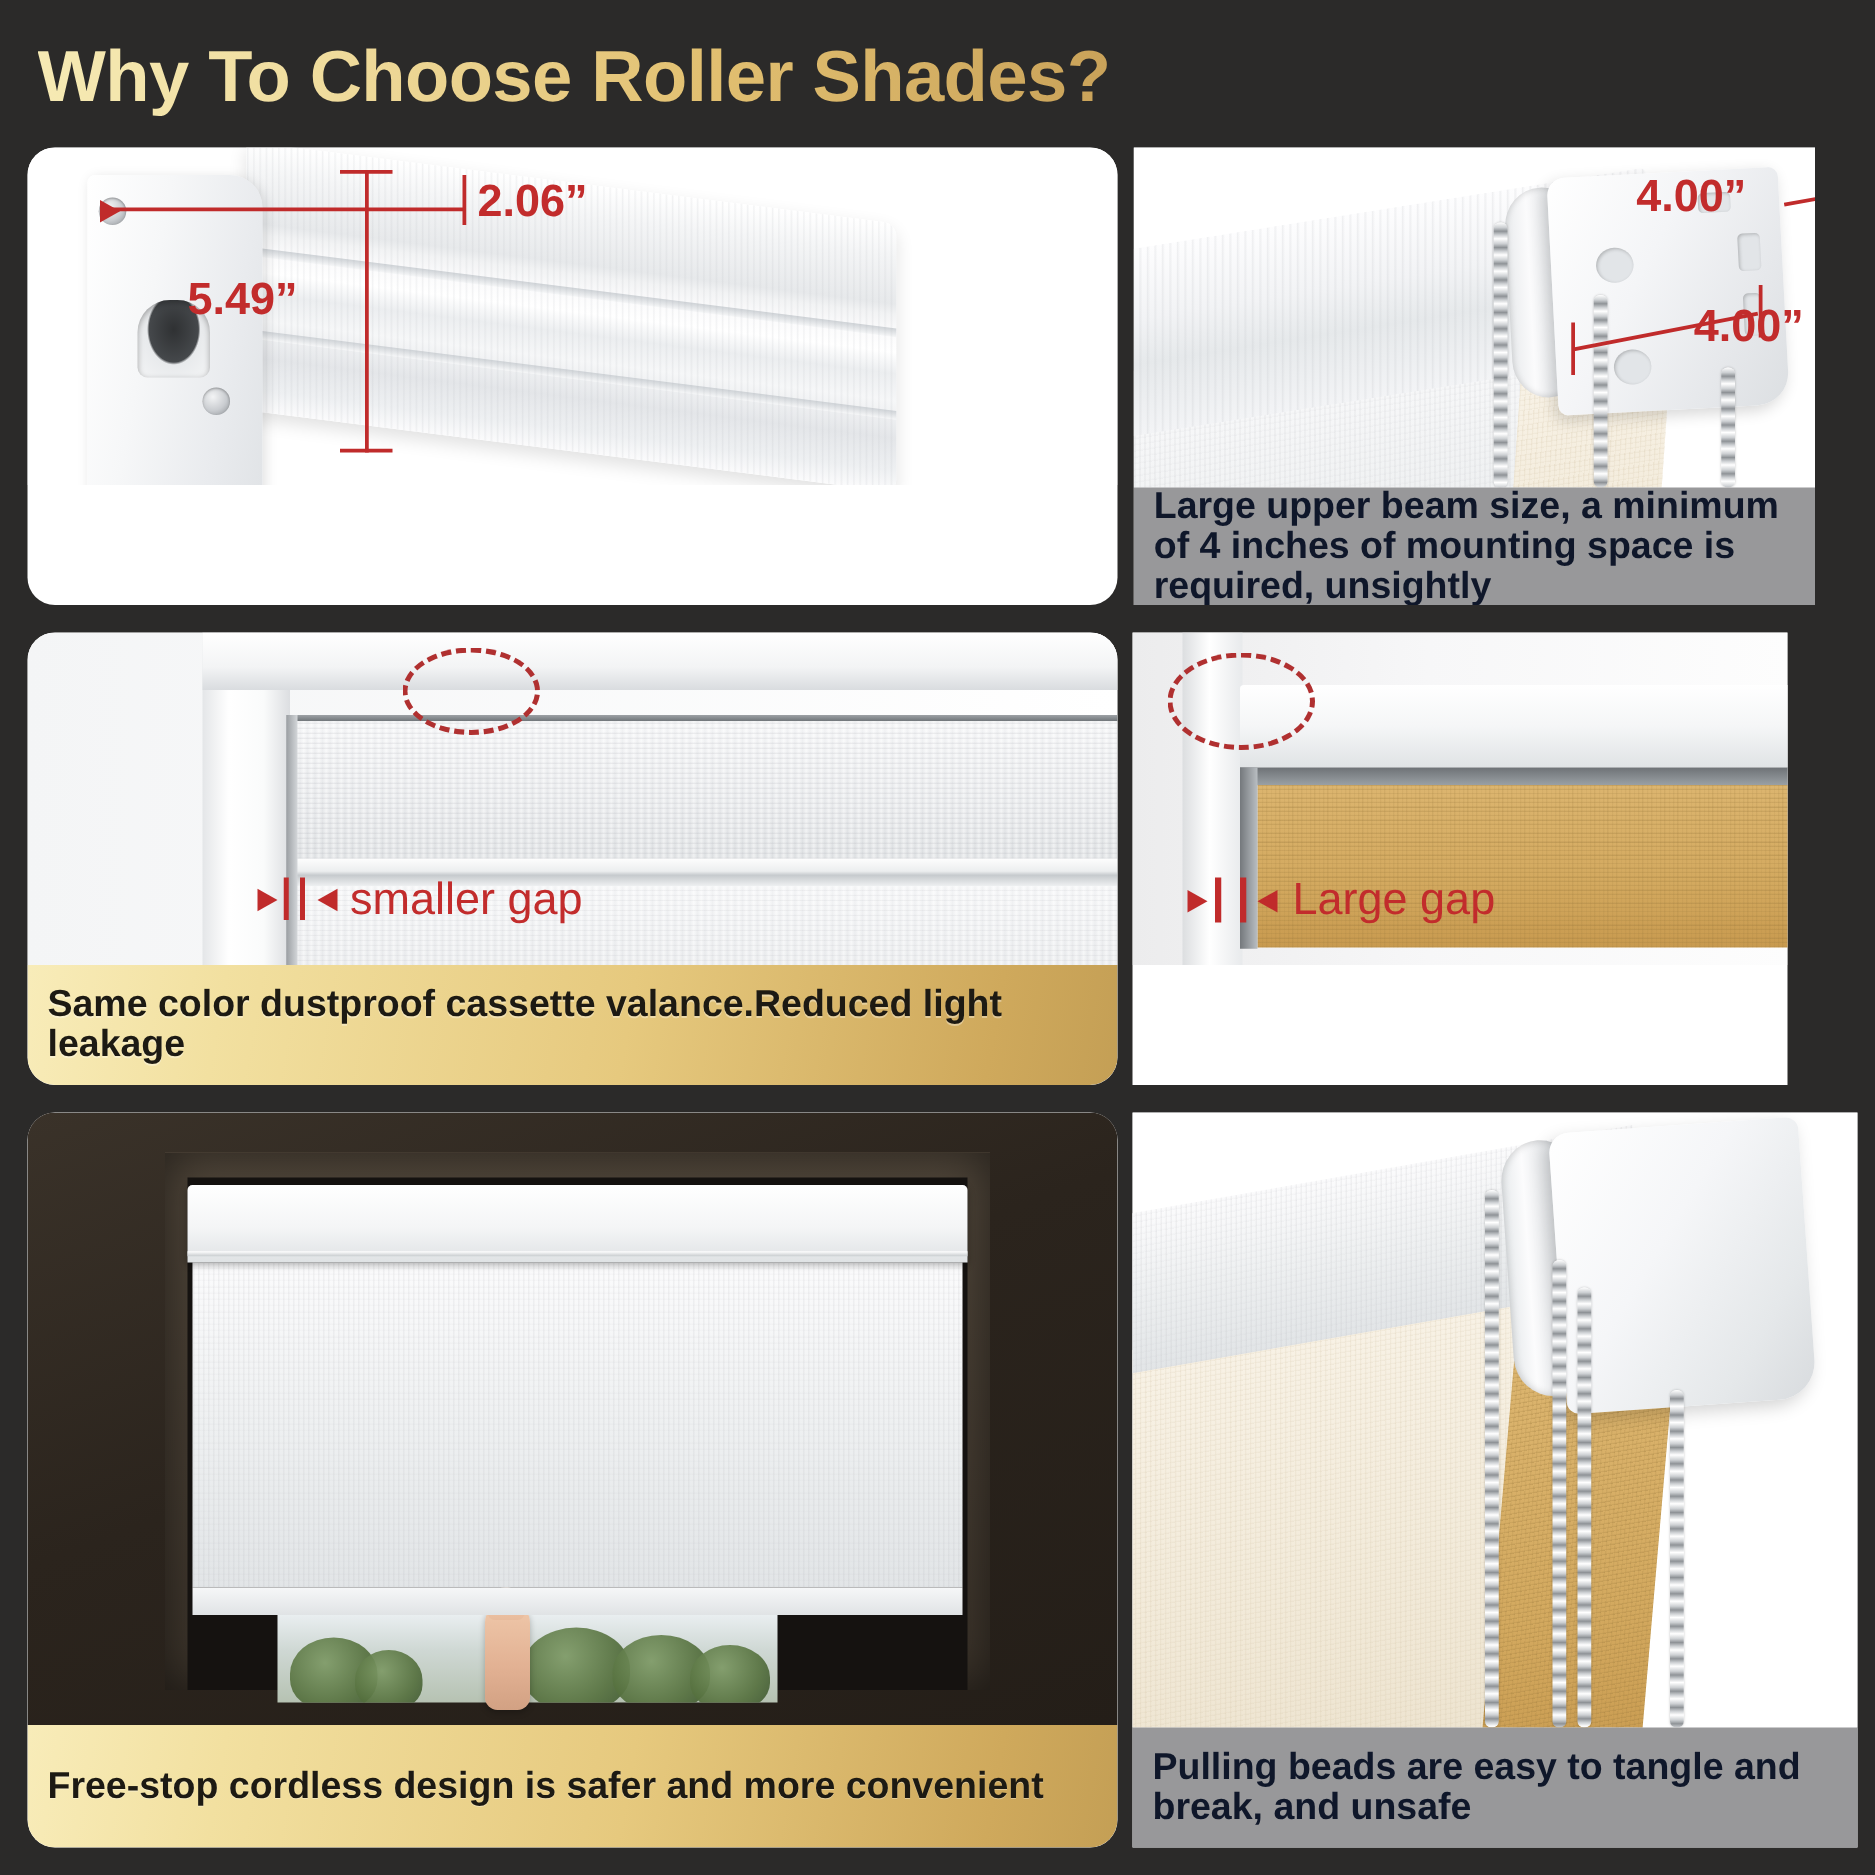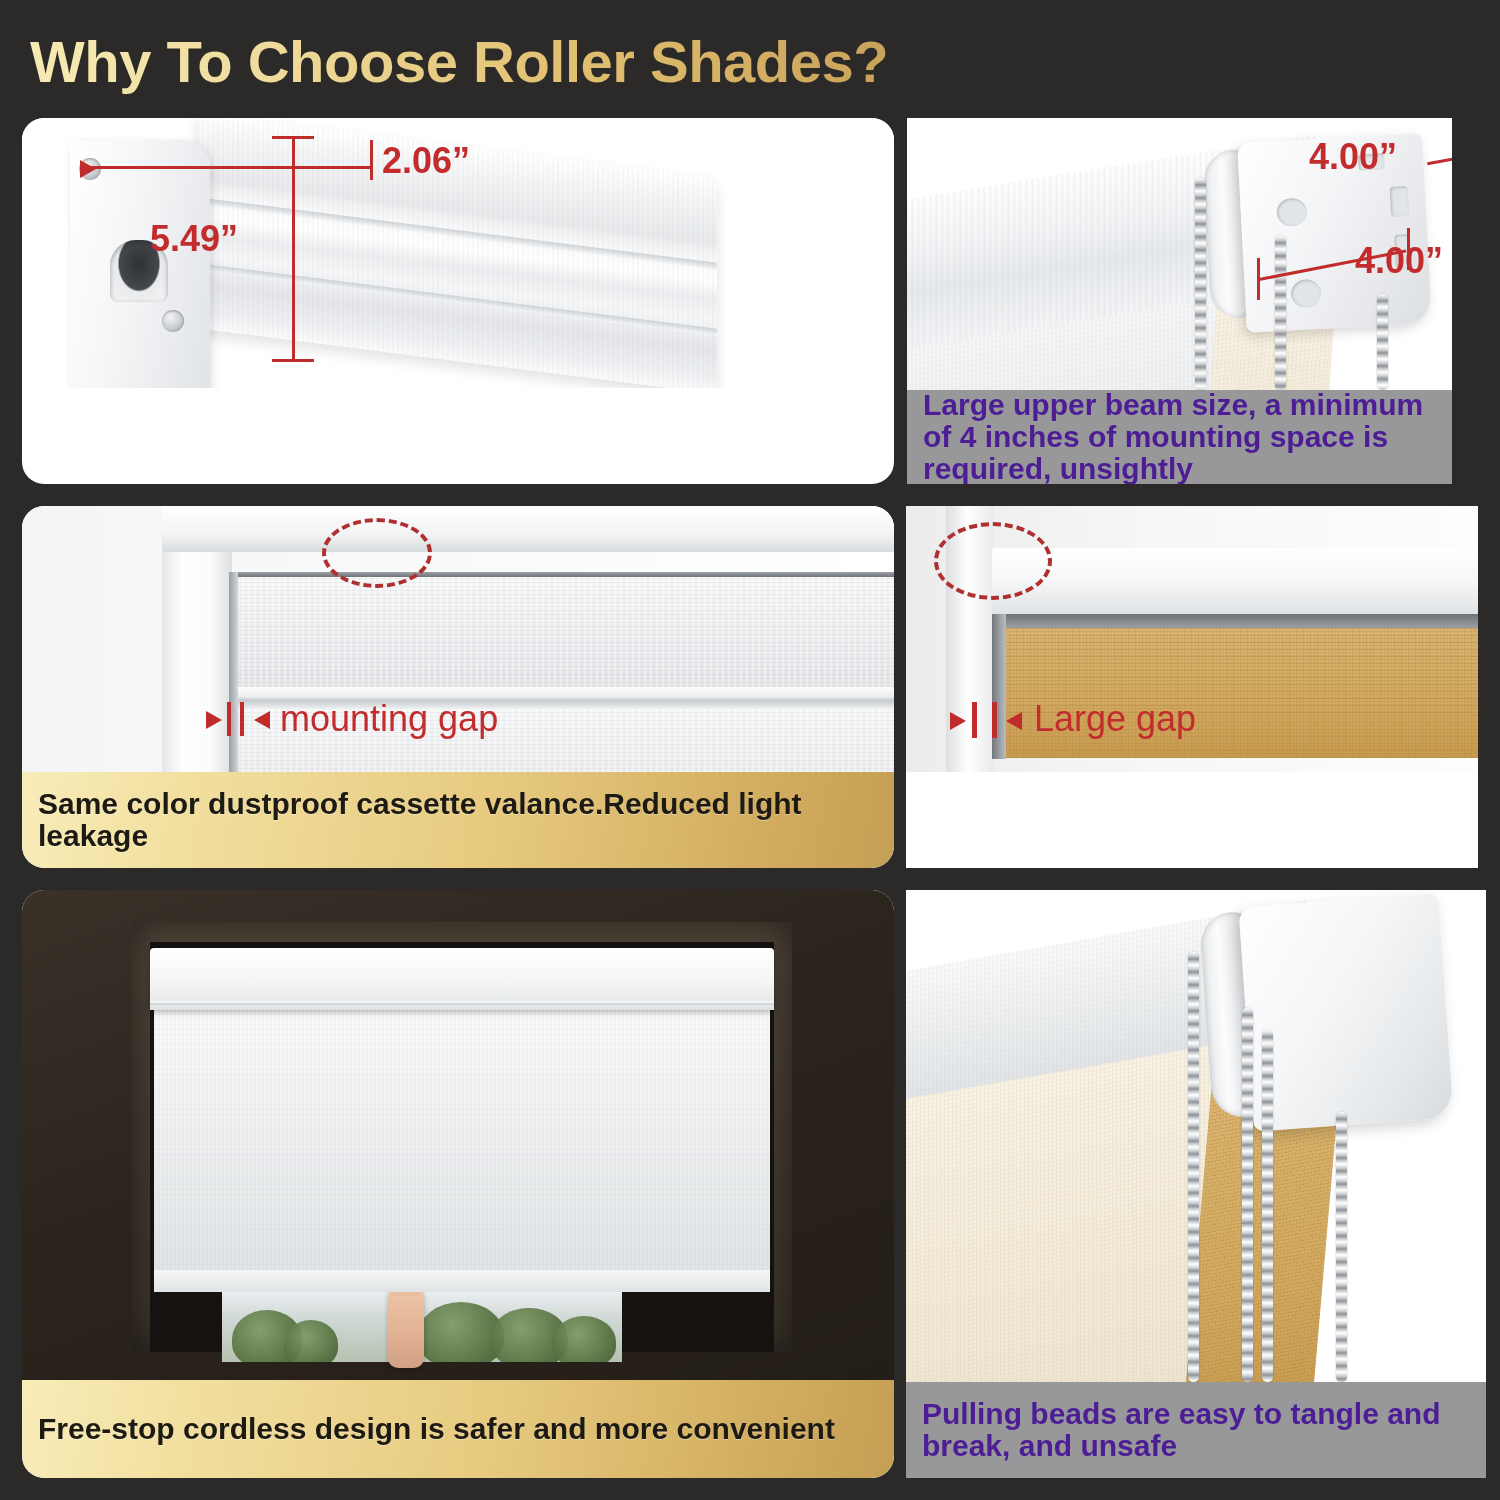--- a/index.html
+++ b/index.html
@@ -37,21 +37,21 @@
   .caption .txt{
     font-weight:bold; line-height:1.06;
     padding:0 16px;
   }
   .cap-gold{
     background:linear-gradient(100deg,#f8ecb9 0%,#f2e0a0 18%,#e6c97e 55%,#cfa95c 88%,#c49f55 100%);
     border-radius:0 0 22px 22px;
   }
   .cap-gold .txt{ color:#1d1a13; font-size:30px; text-shadow:0 1px 0 rgba(255,255,255,.35); }
   .cap-gray{ background:#98989a; }
-  .cap-gray .txt{ color:#4c1d95; font-size:30px; }
+  .cap-gray .txt{ color:#0f172a; font-size:30px; }
 
   
 
   
   .fab-white{
     background:
       repeating-linear-gradient(90deg, rgba(255,255,255,0) 0px, rgba(170,170,175,.16) 1px, rgba(255,255,255,0) 2px, rgba(255,255,255,0) 4px),
       repeating-linear-gradient(0deg, rgba(190,190,196,.10) 0px, rgba(255,255,255,0) 2px, rgba(255,255,255,0) 5px),
       linear-gradient(180deg,#fbfbfc 0%,#eef0f1 50%,#e2e5e7 100%);
   }
@@ -355,28 +355,28 @@
       <div class="p3-rail"></div>
       <div class="p3-band2 fab-horiz"></div>
       <div class="p3-edge"></div>
 
       <div class="dash-ellipse" style="left:300px; top:12px; width:110px; height:70px;"></div>
 
       <div class="arrow-r" style="left:184px; top:205px;"></div>
       <div class="dim-line" style="left:205px; top:196px; width:4px; height:34px;"></div>
       <div class="dim-line" style="left:218px; top:196px; width:4px; height:34px;"></div>
       <div class="arrow-l" style="left:232px; top:205px;"></div>
-      <div class="dim-txt" style="left:258px; top:192px; font-size:36px; font-weight:normal;">mounting gap</div>
+      <div class="dim-txt" style="left:258px; top:192px; font-size:36px; font-weight:normal;">smaller gap</div>
     </div>
     <div class="caption cap-gold" style="height:96px;">
       <div class="txt">Same color dustproof cassette valance.Reduced light leakage</div>
     </div>
   </div>
 
-  <div class="panel right" style="left:906px; top:506px; width:572px; height:362px;">
+  <div class="panel right" style="left:906px; top:506px; width:524px; height:362px;">
     <div class="photo" style="height:266px;">
       <div class="p4-wall"></div>
       <div class="p4-jamb"></div>
       <div class="p4-valance"></div>
       <div class="p4-gapdark"></div>
       <div class="p4-fabric fab-tan"></div>
       <div class="p4-edge"></div>
 
       <div class="dash-ellipse" style="left:28px; top:16px; width:118px; height:78px;"></div>
 

